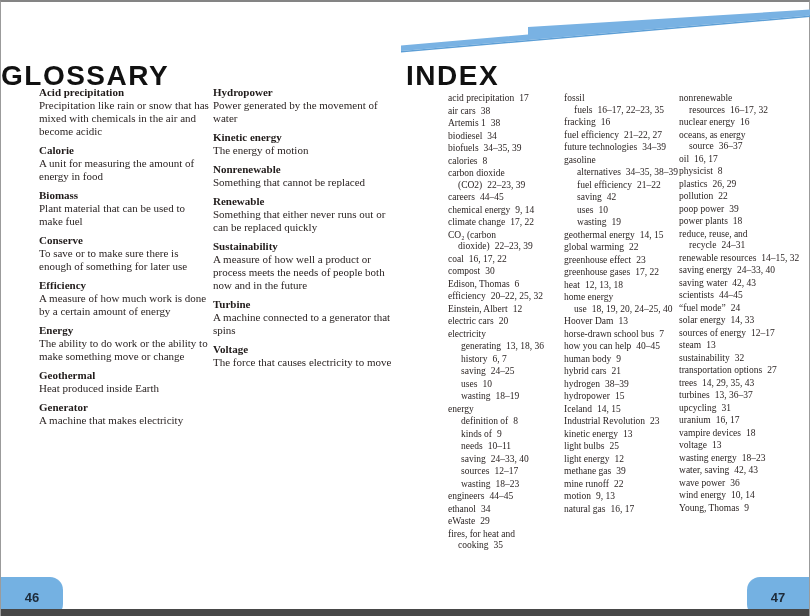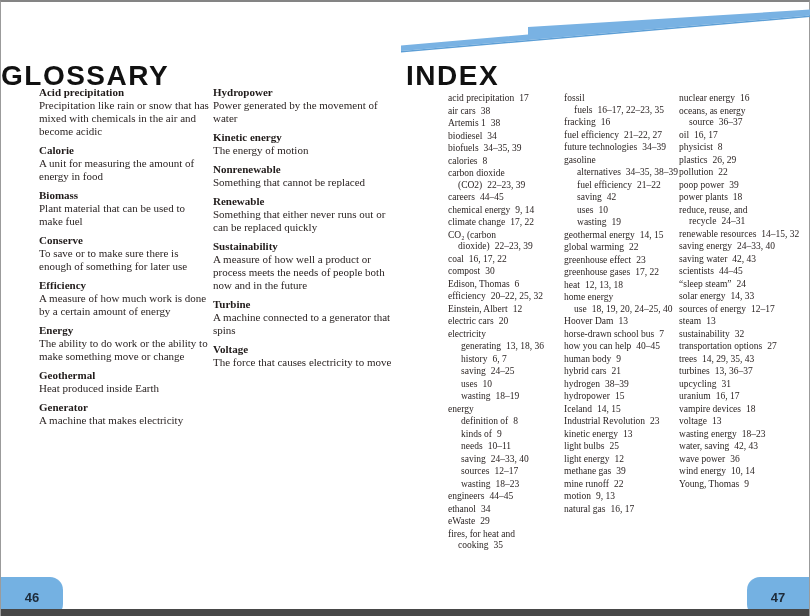--- a/index.html
+++ b/index.html
@@ -226,34 +226,35 @@
         <div class="idx-entry"><span class="idx-label">Industrial Revolution</span><span class="idx-pages">23</span></div>
         <div class="idx-entry"><span class="idx-label">kinetic energy</span><span class="idx-pages">13</span></div>
         <div class="idx-entry"><span class="idx-label">light bulbs</span><span class="idx-pages">25</span></div>
         <div class="idx-entry"><span class="idx-label">light energy</span><span class="idx-pages">12</span></div>
         <div class="idx-entry"><span class="idx-label">methane gas</span><span class="idx-pages">39</span></div>
         <div class="idx-entry"><span class="idx-label">mine runoff</span><span class="idx-pages">22</span></div>
         <div class="idx-entry"><span class="idx-label">motion</span><span class="idx-pages">9, 13</span></div>
         <div class="idx-entry"><span class="idx-label">natural gas</span><span class="idx-pages">16, 17</span></div>
       </div>
     <div class="ix-col-3">
+        <div class="idx-entry"><span class="idx-label">nonrenewable resources</span><span class="idx-pages">16–17, 32</span></div>
         <div class="idx-entry"><span class="idx-label">nuclear energy</span><span class="idx-pages">16</span></div>
         <div class="idx-entry"><span class="idx-label">oceans, as energy source</span><span class="idx-pages">36–37</span></div>
         <div class="idx-entry"><span class="idx-label">oil</span><span class="idx-pages">16, 17</span></div>
         <div class="idx-entry"><span class="idx-label">physicist</span><span class="idx-pages">8</span></div>
         <div class="idx-entry"><span class="idx-label">plastics</span><span class="idx-pages">26, 29</span></div>
         <div class="idx-entry"><span class="idx-label">pollution</span><span class="idx-pages">22</span></div>
         <div class="idx-entry"><span class="idx-label">poop power</span><span class="idx-pages">39</span></div>
         <div class="idx-entry"><span class="idx-label">power plants</span><span class="idx-pages">18</span></div>
         <div class="idx-entry"><span class="idx-label">reduce, reuse, and recycle</span><span class="idx-pages">24–31</span></div>
         <div class="idx-entry"><span class="idx-label">renewable resources</span><span class="idx-pages">14–15, 32</span></div>
         <div class="idx-entry"><span class="idx-label">saving energy</span><span class="idx-pages">24–33, 40</span></div>
         <div class="idx-entry"><span class="idx-label">saving water</span><span class="idx-pages">42, 43</span></div>
         <div class="idx-entry"><span class="idx-label">scientists</span><span class="idx-pages">44–45</span></div>
-        <div class="idx-entry"><span class="idx-label">“sleep steam”</span><span class="idx-pages">24</span></div>
+        <div class="idx-entry"><span class="idx-label">“fuel mode”</span><span class="idx-pages">24</span></div>
         <div class="idx-entry"><span class="idx-label">solar energy</span><span class="idx-pages">14, 33</span></div>
         <div class="idx-entry"><span class="idx-label">sources of energy</span><span class="idx-pages">12–17</span></div>
         <div class="idx-entry"><span class="idx-label">steam</span><span class="idx-pages">13</span></div>
         <div class="idx-entry"><span class="idx-label">sustainability</span><span class="idx-pages">32</span></div>
         <div class="idx-entry"><span class="idx-label">transportation options</span><span class="idx-pages">27</span></div>
         <div class="idx-entry"><span class="idx-label">trees</span><span class="idx-pages">14, 29, 35, 43</span></div>
         <div class="idx-entry"><span class="idx-label">turbines</span><span class="idx-pages">13, 36–37</span></div>
         <div class="idx-entry"><span class="idx-label">upcycling</span><span class="idx-pages">31</span></div>
         <div class="idx-entry"><span class="idx-label">uranium</span><span class="idx-pages">16, 17</span></div>
         <div class="idx-entry"><span class="idx-label">vampire devices</span><span class="idx-pages">18</span></div>

